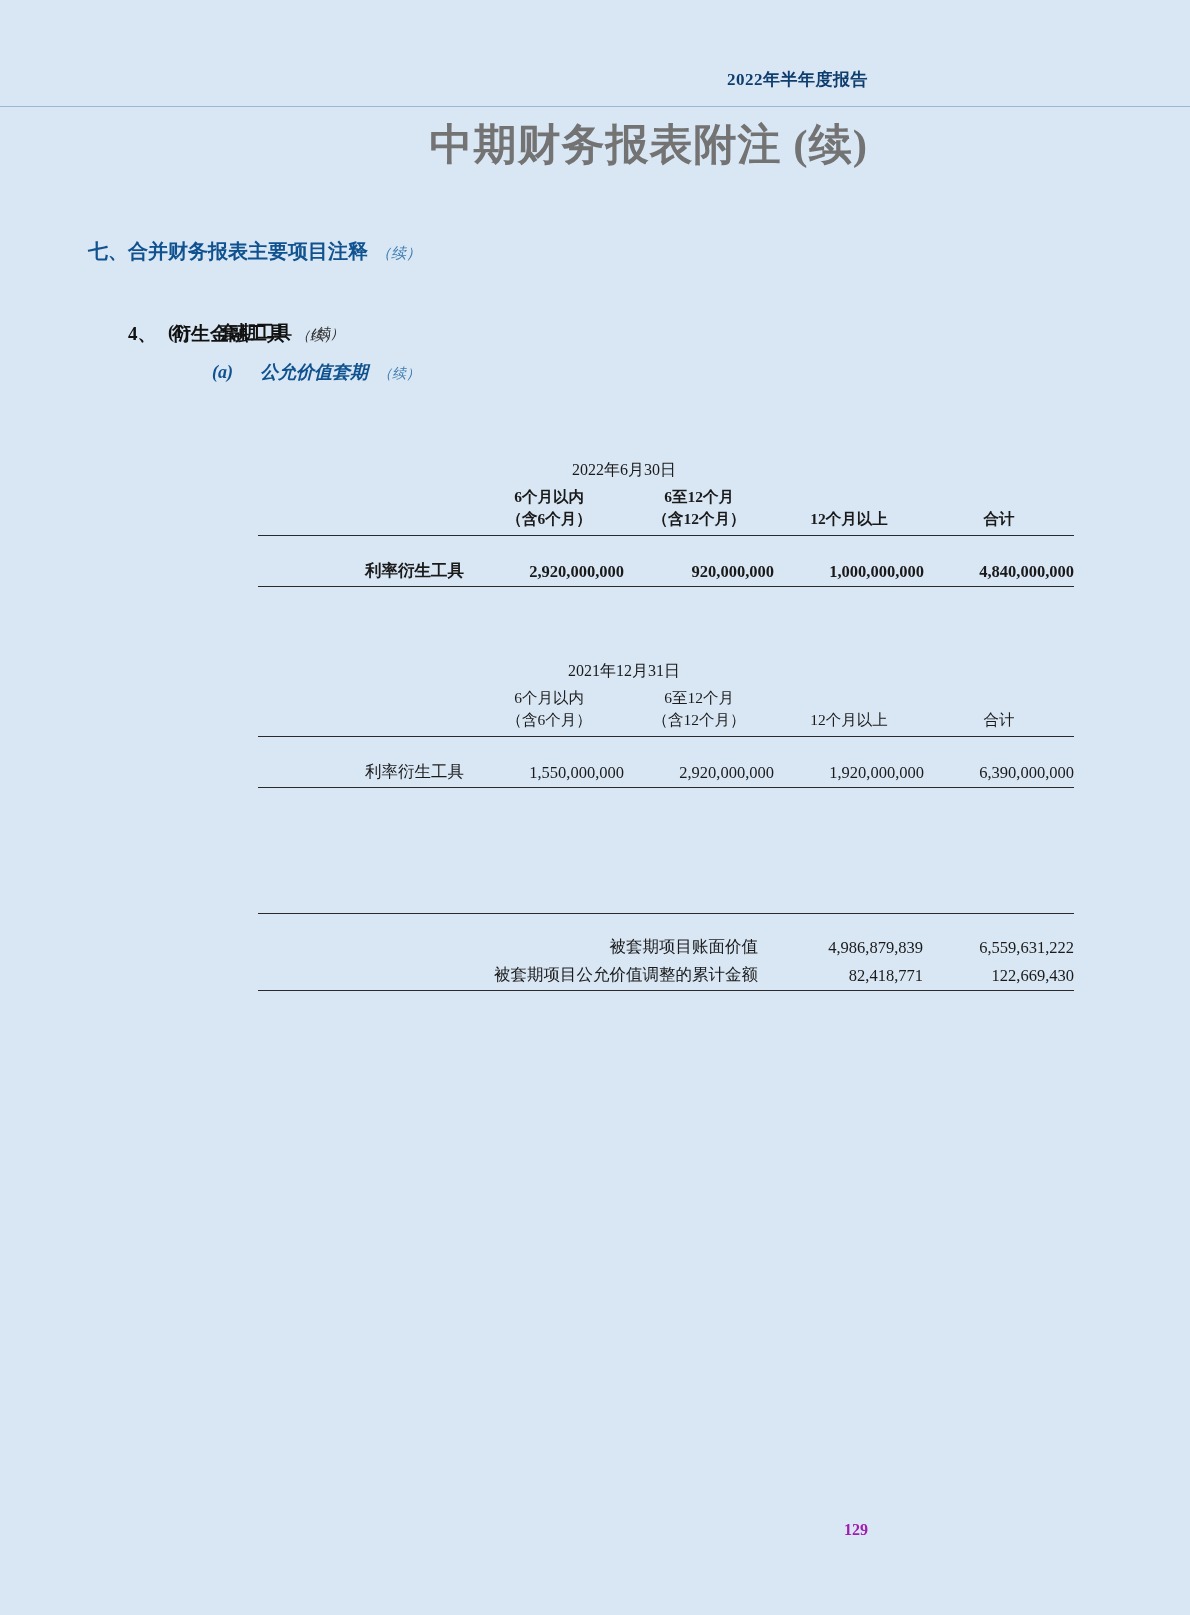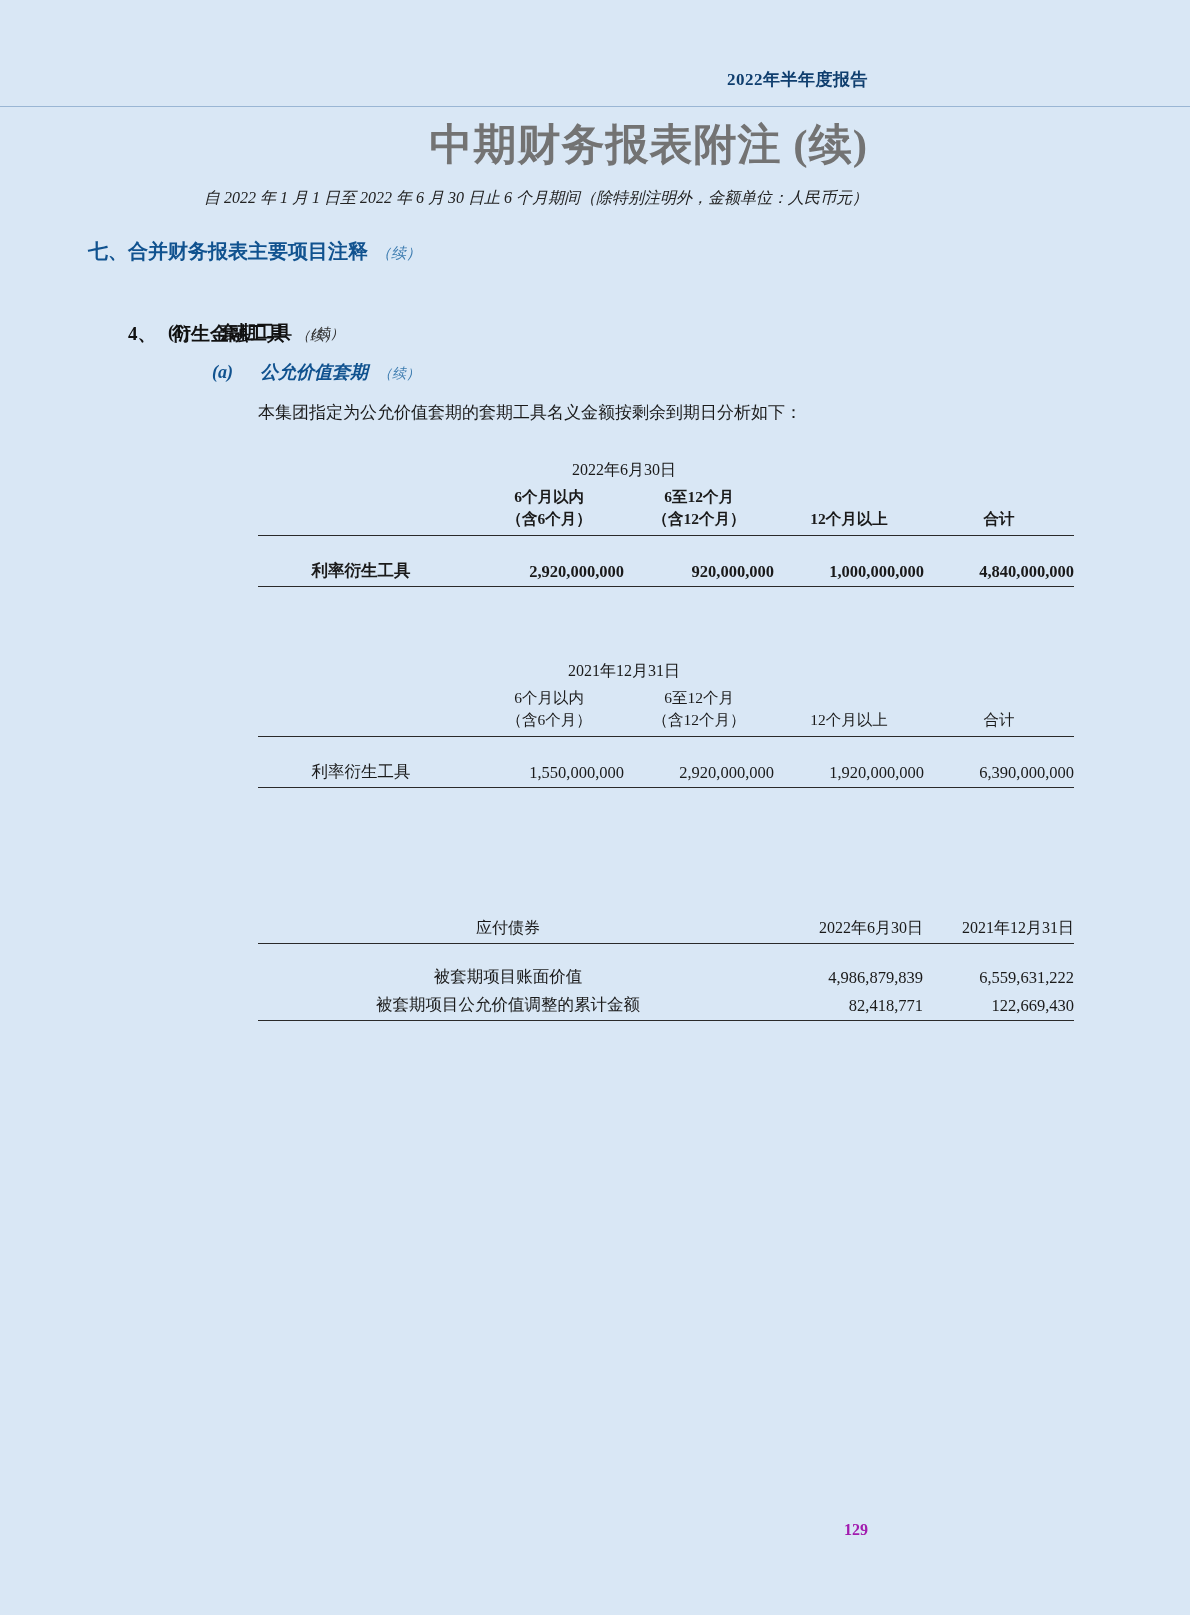--- a/index.html
+++ b/index.html
@@ -137,21 +137,21 @@
   table.fin td, table.fin th {
     padding: 0;
     font-weight: normal;
     vertical-align: bottom;
   }
   .t1 { left: 258px; top: 444px; width: 816px; }
   .t2 { left: 258px; top: 645px; width: 816px; }
   .t3 { left: 258px; top: 893px; width: 816px; }
 
   .cell-label {
-    text-align: center;
+    text-align: right;
     padding-right: 10px !important;
     white-space: nowrap;
   }
   .cell-num {
     text-align: right;
     white-space: nowrap;
   }
   .bold { font-weight: bold; }
   .hdr-group {
     font-weight: bold;
@@ -187,39 +187,37 @@
 </style>
 </head>
 <body>
 
 <div class="page">
 
   <div class="running-head">2022年半年度报告</div>
   <div class="top-rule"></div>
 
   <div class="doc-title">中期财务报表附注 (续)</div>
-  <div class="doc-subtitle">自 2022 年 1 月 1 日至 2022 年 6 月 30 日止 6 个月期间（除特别注明外，金额单位：人民币元）</div>
 
   <div class="sec-h1">
     <span>七、合并财务报表主要项目注释</span><span class="cont">（续）</span>
   </div>
 
   <div class="sec-h2">
     <span class="num">4、</span><span>衍生金融工具</span><span class="cont">（续）</span>
   </div>
 
   <div class="sec-h3">
     <span class="num">(1)</span><span>套期工具</span><span class="cont">（续）</span>
   </div>
 
   <div class="sec-h4">
     <span class="num">(a)</span><span>公允价值套期</span><span class="cont">（续）</span>
   </div>
 
-  <div class="body-para p1">本集团指定为公允价值套期的套期工具名义金额按剩余到期日分析如下：</div>
 
   <table class="fin t1">
     <colgroup>
       <col style="width:216px">
       <col style="width:150px">
       <col style="width:150px">
       <col style="width:150px">
       <col style="width:150px">
     </colgroup>
     <tbody>
@@ -335,25 +333,20 @@
   </table>
 
 
   <table class="fin t3">
     <colgroup>
       <col style="width:510px">
       <col style="width:155px">
       <col style="width:151px">
     </colgroup>
     <tbody>
-      <tr class="hdr-row">
-        <td class="cell-label">应付债券</td>
-        <td class="cell-num bold">2022年6月30日</td>
-        <td class="cell-num">2021年12月31日</td>
-      </tr>
       <tr class="rule-row">
         <td></td>
           <td></td>
           <td></td>
       </tr>
       <tr class="spacer-sm">
         <td></td>
           <td></td>
           <td></td>
       </tr>

